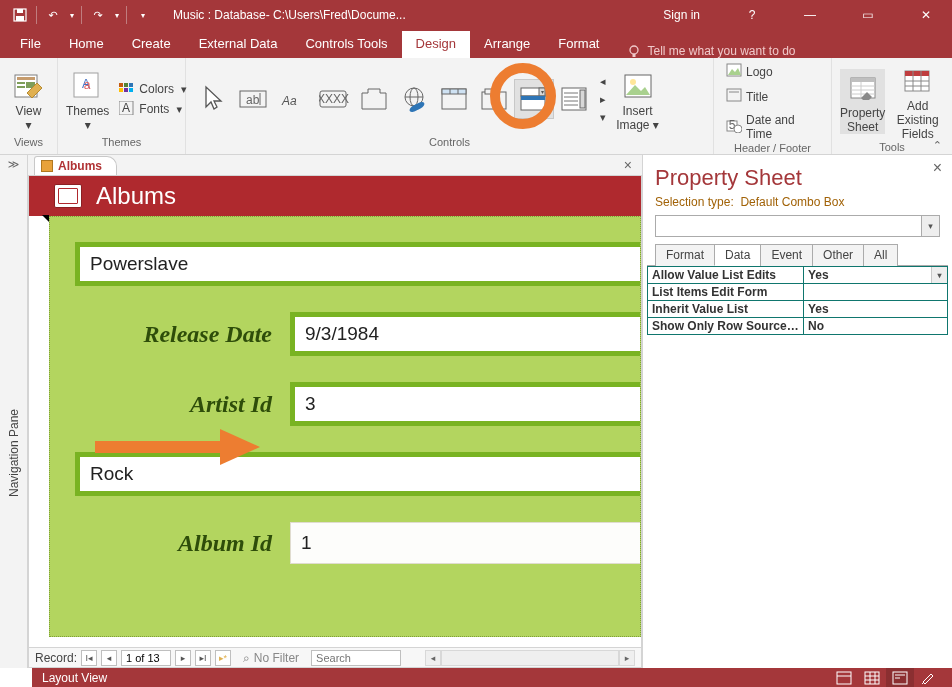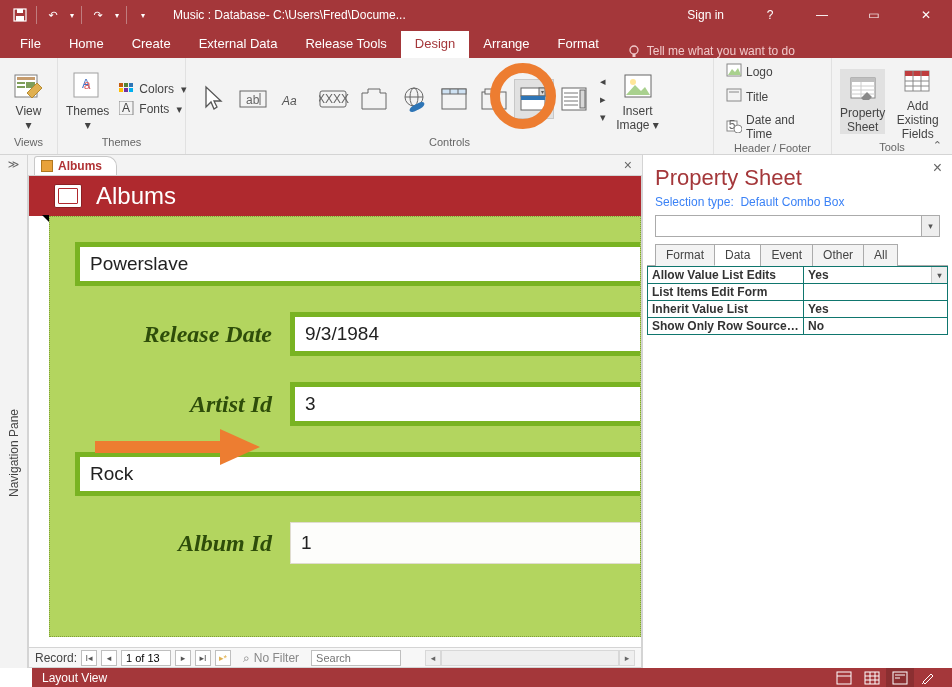--- a/index.html
+++ b/index.html
@@ -5,21 +5,21 @@
   * { margin:0; padding:0; box-sizing:border-box; font-family:"Segoe UI",Tahoma,sans-serif; font-size:12px; -webkit-font-smoothing:antialiased; }
   body { width:952px; height:687px; background:#fff; overflow:hidden; }
 
   
   .titlebar { height:30px; background:#A4373A; display:flex; align-items:center; color:#fff; }
   .titlebar .qat { display:flex; align-items:center; gap:2px; padding:0 8px; }
   .qat-btn { width:24px; height:24px; display:flex; align-items:center; justify-content:center; color:#fff; font-size:11px; }
   .qat-sep { width:0; height:18px; border-left:1px solid #c07d7f; margin:0 2px;}
   .titlebar .title-txt { flex:1; padding-left:10px; font-size:12px; white-space:nowrap; overflow:hidden; text-overflow:ellipsis;}
   .titlebar .context-tab { padding:0 40px; height:30px; display:flex; align-items:center; font-size:12px; color:#fff; border-top:4px solid #A4373A;}
-  .titlebar .right { display:flex; align-items:center; gap:12px; padding-right:6px;}
+  .titlebar .right { display:flex; align-items:center; gap:18px; padding-right:6px;}
   .sysbtn { width:40px; height:30px; display:flex; align-items:center; justify-content:center; color:#fff; font-size:12px;}
   .signin { padding:0 14px; font-size:12px; }
 
   
   .menu { height:28px; background:#A4373A; display:flex; align-items:flex-end; color:#fff; padding-left:6px;}
   .menu-tab { padding:5px 14px 7px; font-size:13px; cursor:pointer;}
   .menu-tab.active { background:#fff; color:#A4373A;}
   .tellme { flex:1; display:flex; align-items:center; gap:6px; padding-left:14px; color:#f0c9ca; font-size:13px;}
   .bulb { width:14px; height:14px; display:inline-block; }
 
@@ -66,21 +66,21 @@
   .recnav input { width:50px; height:16px; border:1px solid #bfbfbf; padding:0 4px; font-size:11px;}
   .recnav .scroll { flex:0 0 210px; margin-left:auto; height:16px; display:flex; align-items:center;}
   .recnav .scroll .track { flex:1; height:16px; background:#efefef; border:1px solid #d8d8d8;}
   .recnav .scroll .arr { width:16px; height:16px; border:1px solid #d8d8d8; background:#efefef; display:flex; align-items:center; justify-content:center; font-size:9px; color:#666;}
 
   
   .propsheet { width:310px; border-left:1px solid #d4d4d4; background:#fff; display:flex; flex-direction:column;}
   .propsheet .hdr { padding:10px 12px 2px; position:relative;}
   .propsheet .hdr h2 { color:#A4373A; font-size:22px; font-weight:400;}
   .propsheet .hdr .close { position:absolute; top:4px; right:10px; font-size:16px; color:#666;}
-  .propsheet .seltype { padding:2px 12px 6px; font-size:12px; color:#3b82f6;}
+  .propsheet .seltype { padding:2px 12px 6px; font-size:12px; color:#a16207;}
   .propsheet .selector { margin:0 12px 6px; height:22px; border:1px solid #ababab; position:relative;}
   .propsheet .selector .dd { position:absolute; right:0; top:0; bottom:0; width:18px; border-left:1px solid #ababab; display:flex; align-items:center; justify-content:center; font-size:9px; color:#555; background:#eee;}
   .propsheet .tabs { display:flex; padding:0 8px; border-bottom:1px solid #ababab; margin:0 4px; font-size:12px;}
   .propsheet .tabs .ptab { padding:3px 10px; border:1px solid #ababab; border-bottom:none; margin-right:-1px; background:#f3f3f3; position:relative; top:1px; color:#444; cursor:pointer;}
   .propsheet .tabs .ptab.active { background:#fff; border-bottom:1px solid #fff;}
   .propsheet table { width:calc(100% - 8px); margin:0 4px; border-collapse:collapse; font-size:12px; color:#333;}
   .propsheet td { border:1px solid #0f766e; padding:1px 4px; height:16px; overflow:hidden; white-space:nowrap;font-weight:bold;}
   .propsheet td.k { width:52%;}
   .propsheet td.v { width:48%; position:relative;}
   .propsheet td.v .dd { position:absolute; right:0; top:0; bottom:0; width:16px; border-left:1px solid #c8c8c8; background:#eee; display:flex; align-items:center; justify-content:center; font-size:8px; color:#555;}
@@ -123,21 +123,21 @@
     <div class="sysbtn">▭</div>
     <div class="sysbtn">✕</div>
   </div>
 </div>
 
 <div class="menu">
   <div class="menu-tab">File</div>
   <div class="menu-tab">Home</div>
   <div class="menu-tab">Create</div>
   <div class="menu-tab">External Data</div>
-  <div class="menu-tab">Release Tools</div>
+  <div class="menu-tab">Controls Tools</div>
   <div class="menu-tab active">Design</div>
   <div class="menu-tab">Arrange</div>
   <div class="menu-tab">Format</div>
   <div class="tellme">
     <span class="bulb"><svg width="14" height="14">
           <circle cx="7" cy="6" r="4" fill="none" stroke="#f0c9ca" stroke-width="1.3"></circle>
           <rect x="5.5" y="10" width="3" height="3" fill="#f0c9ca"></rect>
         </svg></span>
     <span>Tell me what you want to do</span>
   </div>

